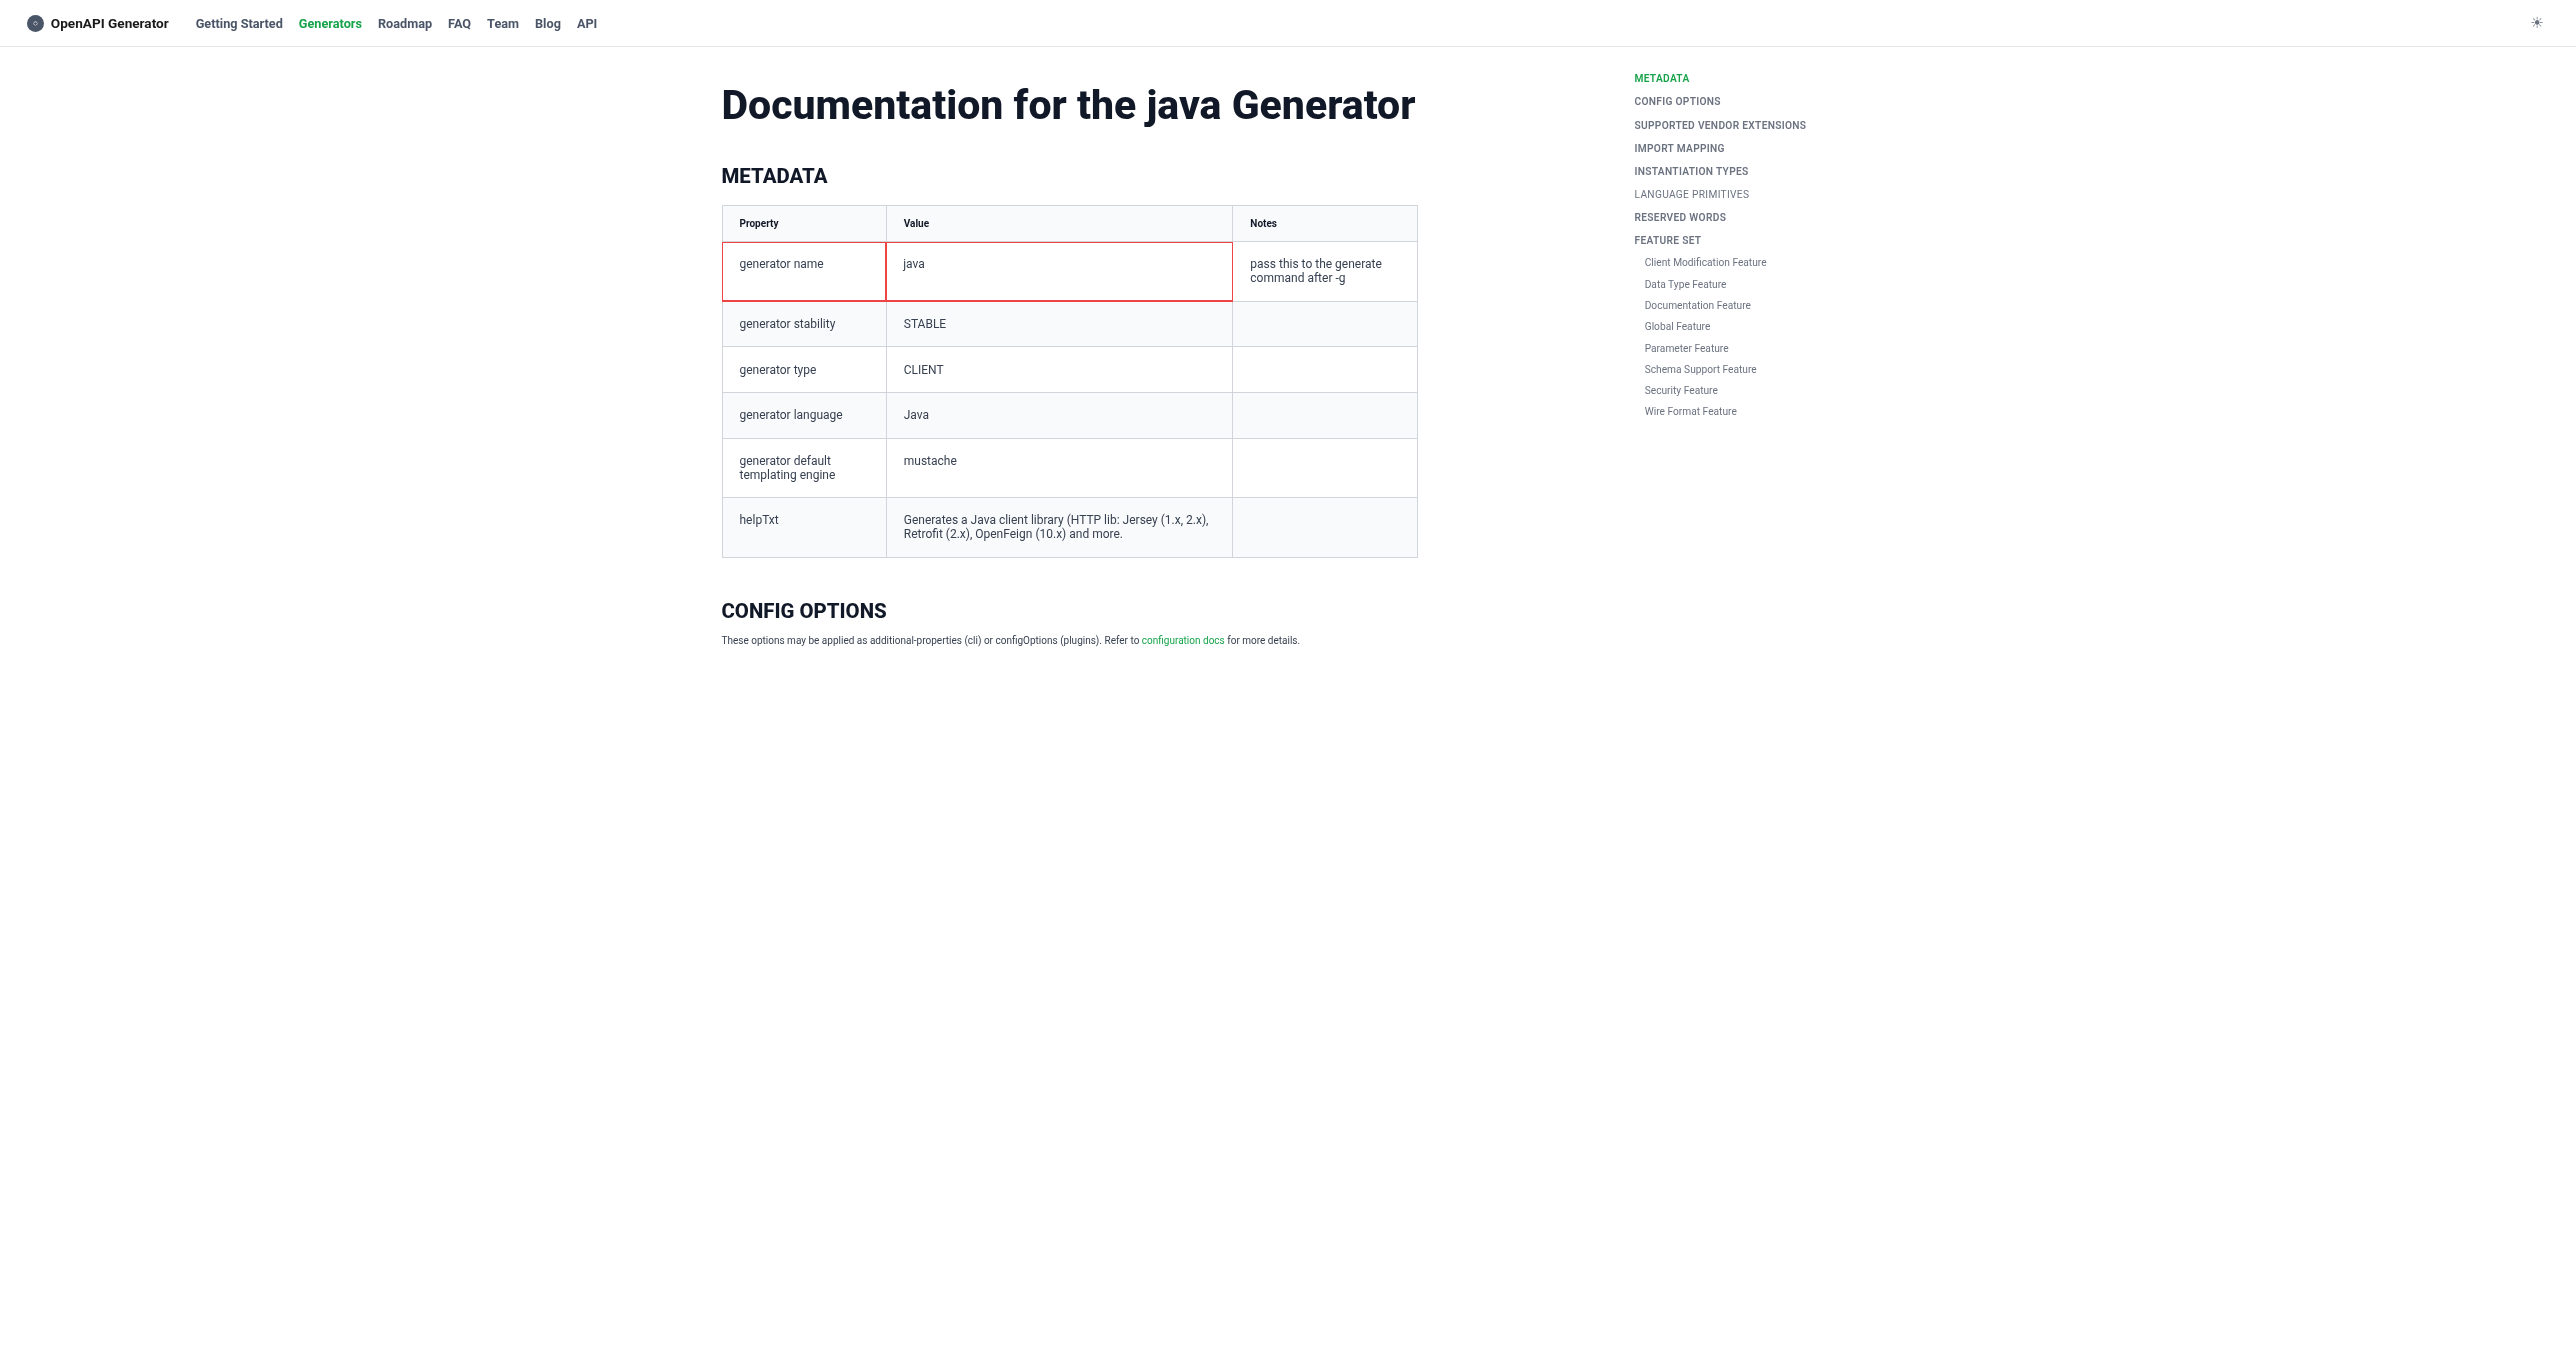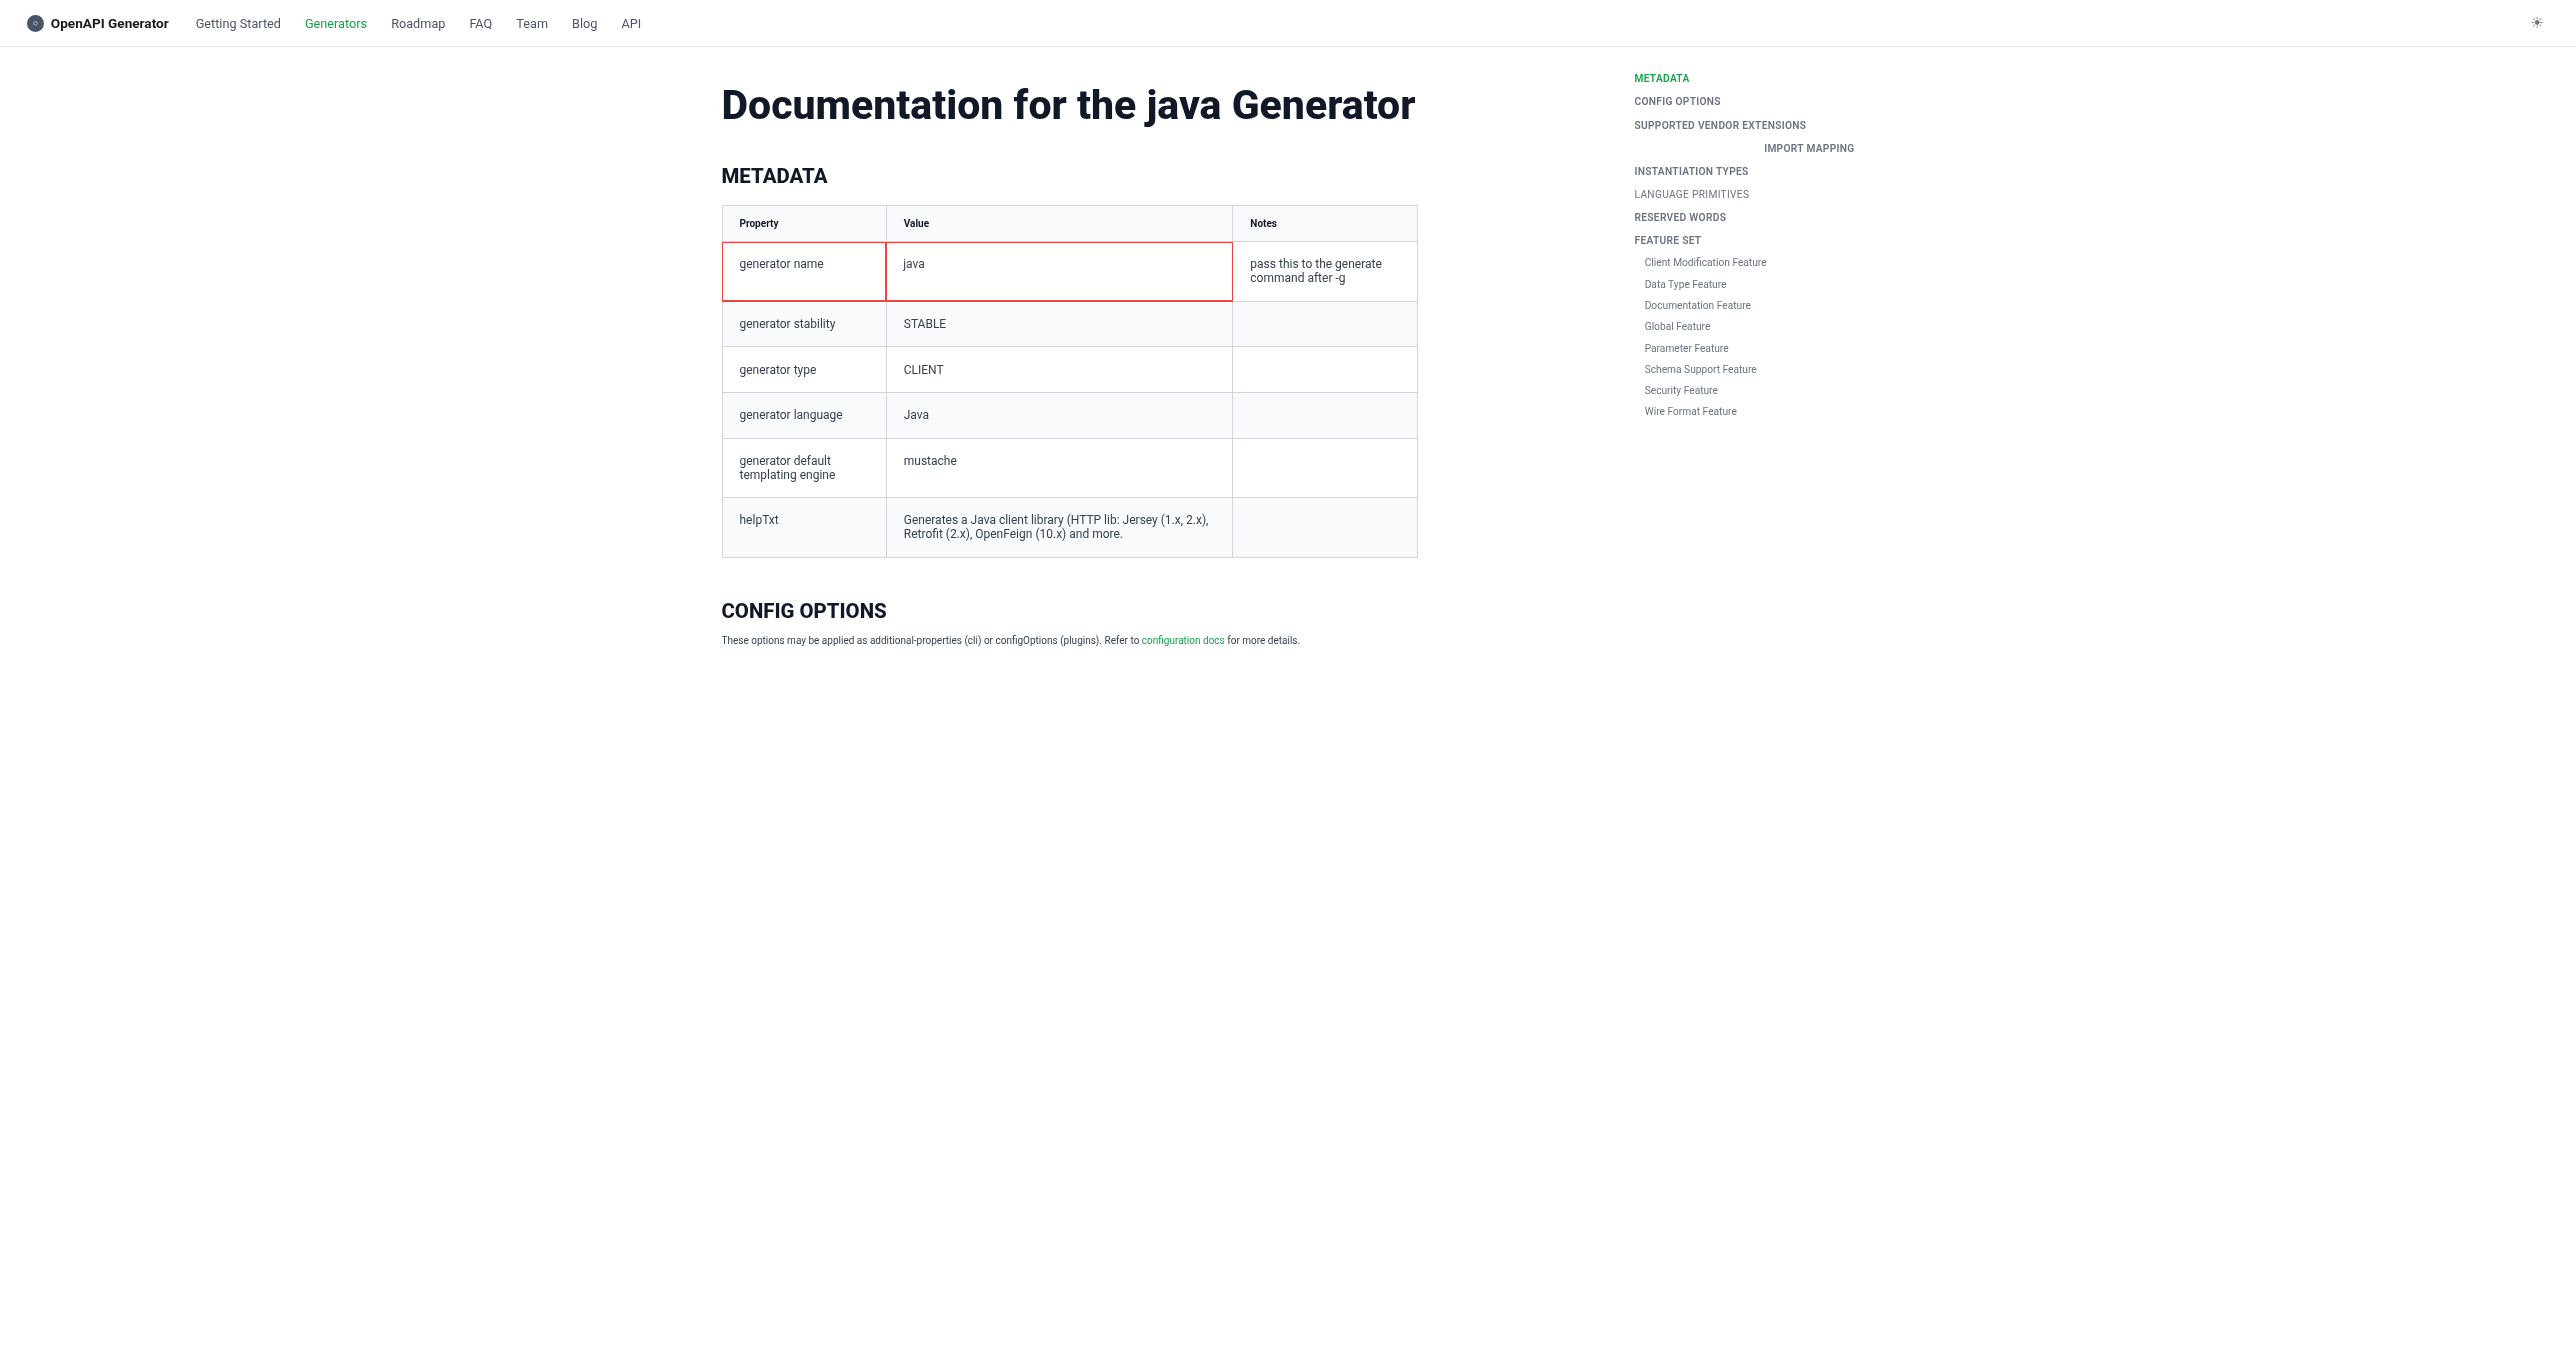--- a/index.html
+++ b/index.html
@@ -47,22 +47,23 @@
       align-items: center;
       justify-content: center;
       color: white;
       font-size: 8.5px;
       font-weight: bold;
     }
 
     .navbar-nav {
       display: flex;
       align-items: center;
-      gap: 24px;
+      gap: 16px;
       flex: 1;
+      font-weight: bold;
     }
 
     .nav-link {
       font-size: 12.7px;
       color: #4a5568;
       text-decoration: none;
       cursor: pointer;
     }
 
     .nav-link.active {
@@ -286,21 +287,21 @@
       </p>
     </section>
 
   </main>
 
   <aside class="right-sidebar">
     <div id="sidebar-items-container">
         <a class="sidebar-item" style="text-transform: uppercase; font-weight: 600; letter-spacing: 0.03em; color: rgb(22, 163, 74);">METADATA</a>
         <a class="sidebar-item" style="text-transform: uppercase; font-weight: 600; letter-spacing: 0.03em;">CONFIG OPTIONS</a>
         <a class="sidebar-item" style="text-transform: uppercase; font-weight: 600; letter-spacing: 0.03em;">SUPPORTED VENDOR EXTENSIONS</a>
-        <a class="sidebar-item" style="text-transform: uppercase; font-weight: 600; letter-spacing: 0.03em; text-align: right;">IMPORT MAPPING</a>
+        <a class="sidebar-item" style="text-transform: uppercase; font-weight: 600; letter-spacing: 0.03em;">IMPORT MAPPING</a>
         <a class="sidebar-item" style="text-transform: uppercase; font-weight: 600; letter-spacing: 0.03em;">INSTANTIATION TYPES</a>
         <a class="sidebar-item" style="text-transform: uppercase; font-weight: 400; letter-spacing: 0.03em;">LANGUAGE PRIMITIVES</a>
         <a class="sidebar-item" style="text-transform: uppercase; font-weight: 600; letter-spacing: 0.03em;">RESERVED WORDS</a>
         <a class="sidebar-item" style="text-transform: uppercase; font-weight: 600; letter-spacing: 0.03em;">FEATURE SET</a>
         <a class="sidebar-sub-item">Client Modification Feature</a>
         <a class="sidebar-sub-item">Data Type Feature</a>
         <a class="sidebar-sub-item">Documentation Feature</a>
         <a class="sidebar-sub-item">Global Feature</a>
         <a class="sidebar-sub-item">Parameter Feature</a>
         <a class="sidebar-sub-item">Schema Support Feature</a>

